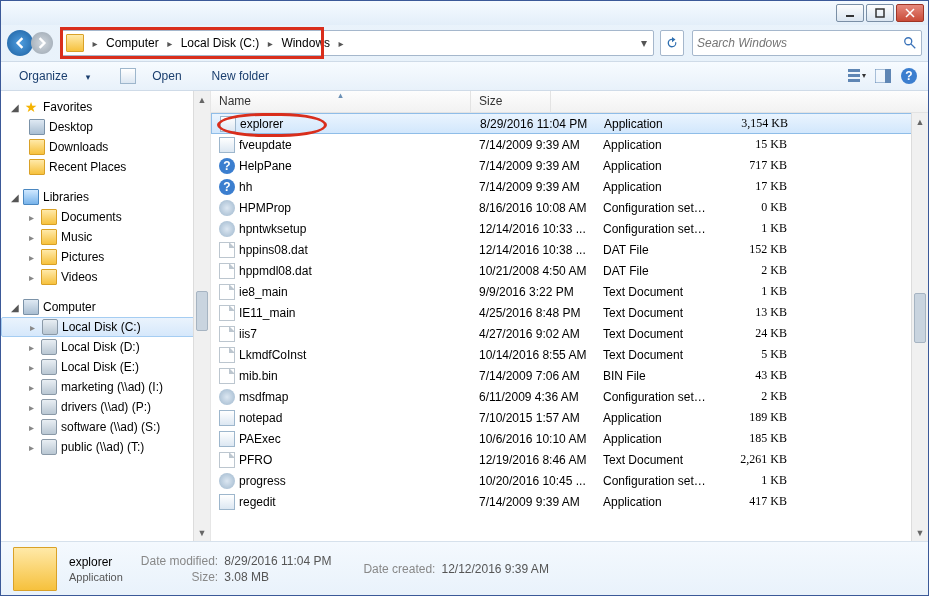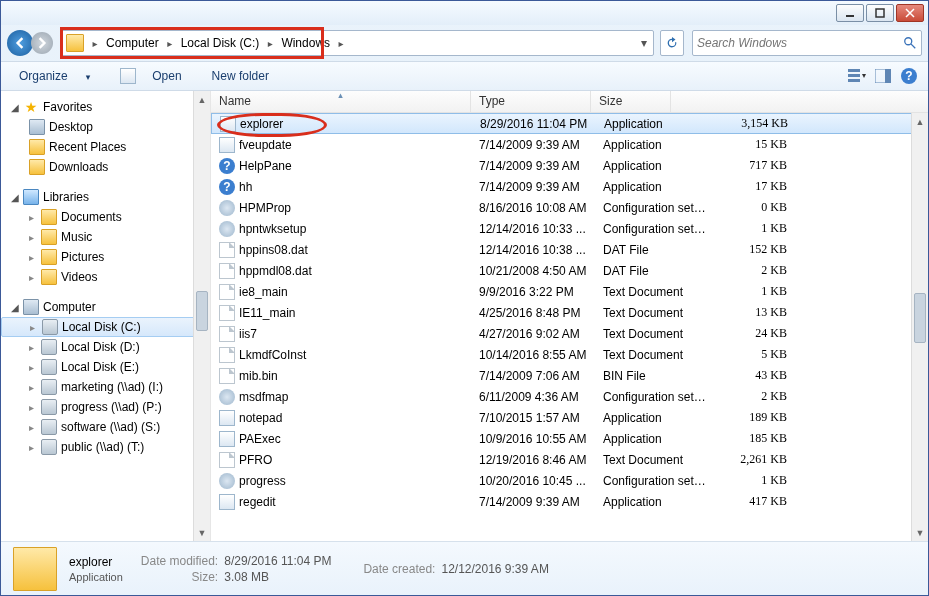--- a/index.html
+++ b/index.html
@@ -181,25 +181,25 @@
             <span class="exp">◢</span>
             <span class="ico ico-star">★</span>
             <span>Favorites</span>
           </div>
         <div class="tree-item">
             <span class="ico ico-comp"></span>
             <span>Desktop</span>
           </div>
         <div class="tree-item">
             <span class="ico ico-folder"></span>
+            <span>Downloads</span>
+          </div>
+        <div class="tree-item">
+            <span class="ico ico-folder"></span>
             <span>Recent Places</span>
-          </div>
-        <div class="tree-item">
-            <span class="ico ico-folder"></span>
-            <span>Downloads</span>
           </div>
       </div>
       <div class="tree-group">
         <div class="tree-head">
             <span class="exp">◢</span>
             <span class="ico ico-lib"></span>
             <span>Libraries</span>
           </div>
         <div class="tree-item">
             <span class="exp">▸</span>
@@ -244,21 +244,21 @@
             <span>Local Disk (E:)</span>
           </div>
         <div class="tree-item">
             <span class="exp">▸</span>
             <span class="ico ico-disk"></span>
             <span>marketing (\\ad) (I:)</span>
           </div>
         <div class="tree-item">
             <span class="exp">▸</span>
             <span class="ico ico-disk"></span>
-            <span>progress (\\ad) (P:)</span>
+            <span>drivers (\\ad) (P:)</span>
           </div>
         <div class="tree-item">
             <span class="exp">▸</span>
             <span class="ico ico-disk"></span>
             <span>software (\\ad) (S:)</span>
           </div>
         <div class="tree-item">
             <span class="exp">▸</span>
             <span class="ico ico-disk"></span>
             <span>public (\\ad) (T:)</span>
@@ -267,21 +267,20 @@
       <div class="side-scroll">
         <div class="arr up">▲</div>
         <div class="thumb"></div>
         <div class="arr dn">▼</div>
       </div>
     </div>
 
     <div class="filepane">
       <div class="cols">
         <div class="col sort" style="width:260px">Name</div>
-        <div class="col" style="width:120px">Type</div>
         <div class="col" style="width:80px">Size</div>
       </div>
       <div class="rows" id="rows">
           <div class="row sel">
             <div class="cell name" style="width:260px">
               <span class="fi ico-app"></span>
               <span>explorer</span>
             </div>
             <div class="cell" style="width:124px">8/29/2016 11:04 PM</div>
             <div class="cell" style="width:120px">Application</div>
@@ -411,21 +410,21 @@
             </div>
             <div class="cell" style="width:124px">7/10/2015 1:57 AM</div>
             <div class="cell" style="width:120px">Application</div>
             <div class="cell size" style="width:80px">189 KB</div>
           </div>
           <div class="row">
             <div class="cell name" style="width:260px">
               <span class="fi ico-app"></span>
               <span>PAExec</span>
             </div>
-            <div class="cell" style="width:124px">10/9/2016 10:55 AM</div>
+            <div class="cell" style="width:124px">10/6/2016 10:10 AM</div>
             <div class="cell" style="width:120px">Application</div>
             <div class="cell size" style="width:80px">185 KB</div>
           </div>
           <div class="row">
             <div class="cell name" style="width:260px">
               <span class="fi ico-doc"></span>
               <span>PFRO</span>
             </div>
             <div class="cell" style="width:124px">12/19/2016 8:46 AM</div>
             <div class="cell" style="width:120px">Text Document</div>

